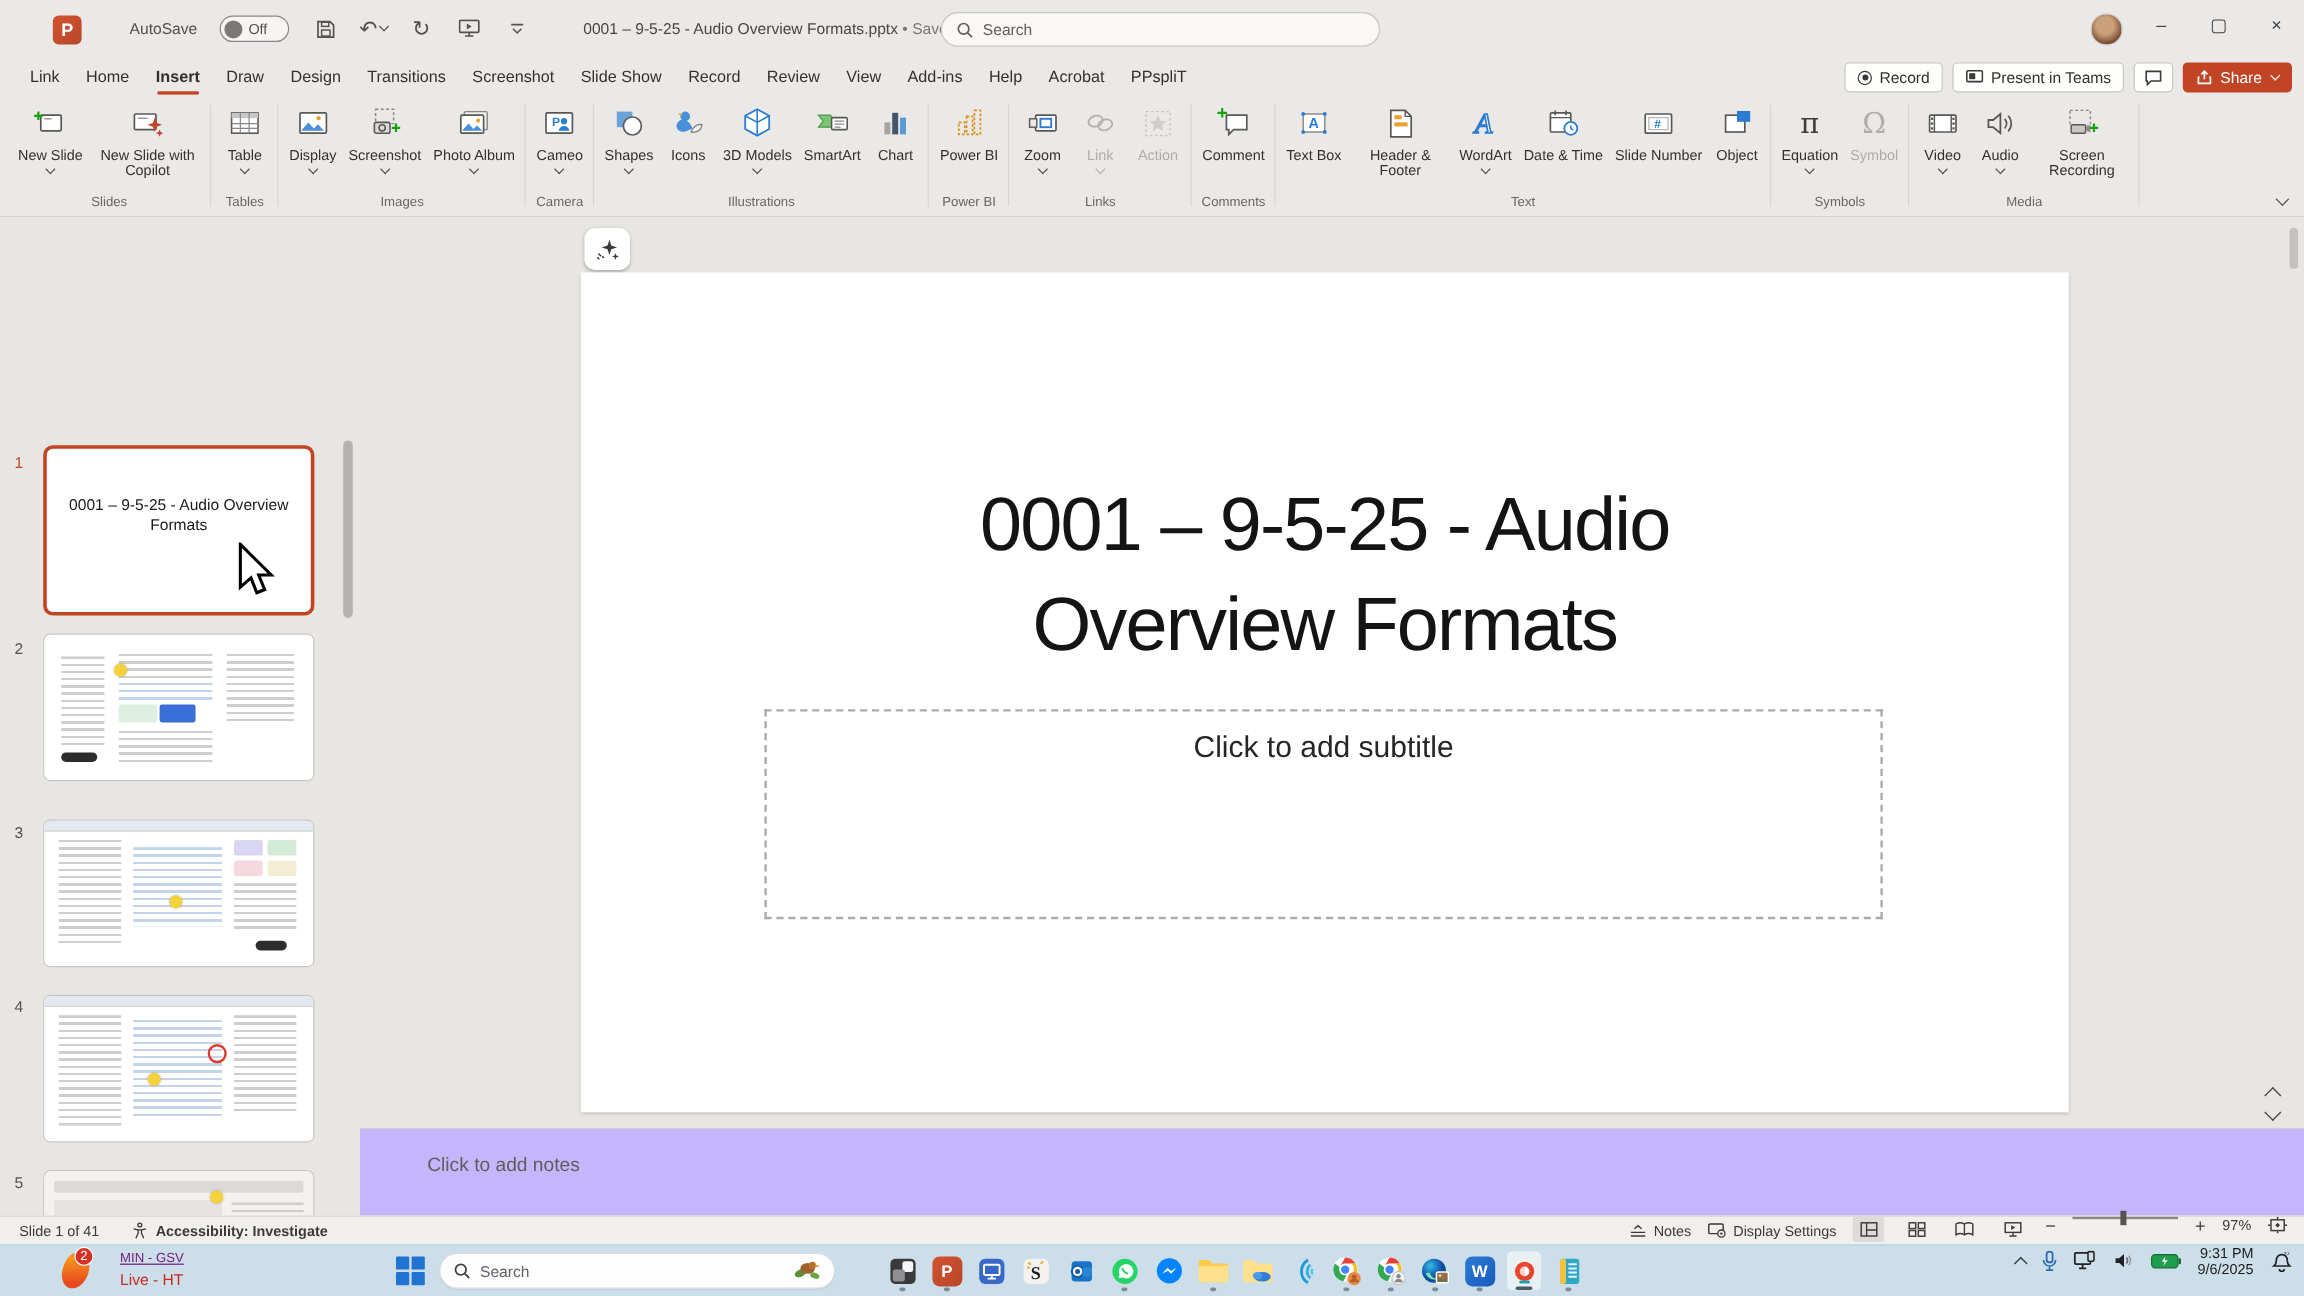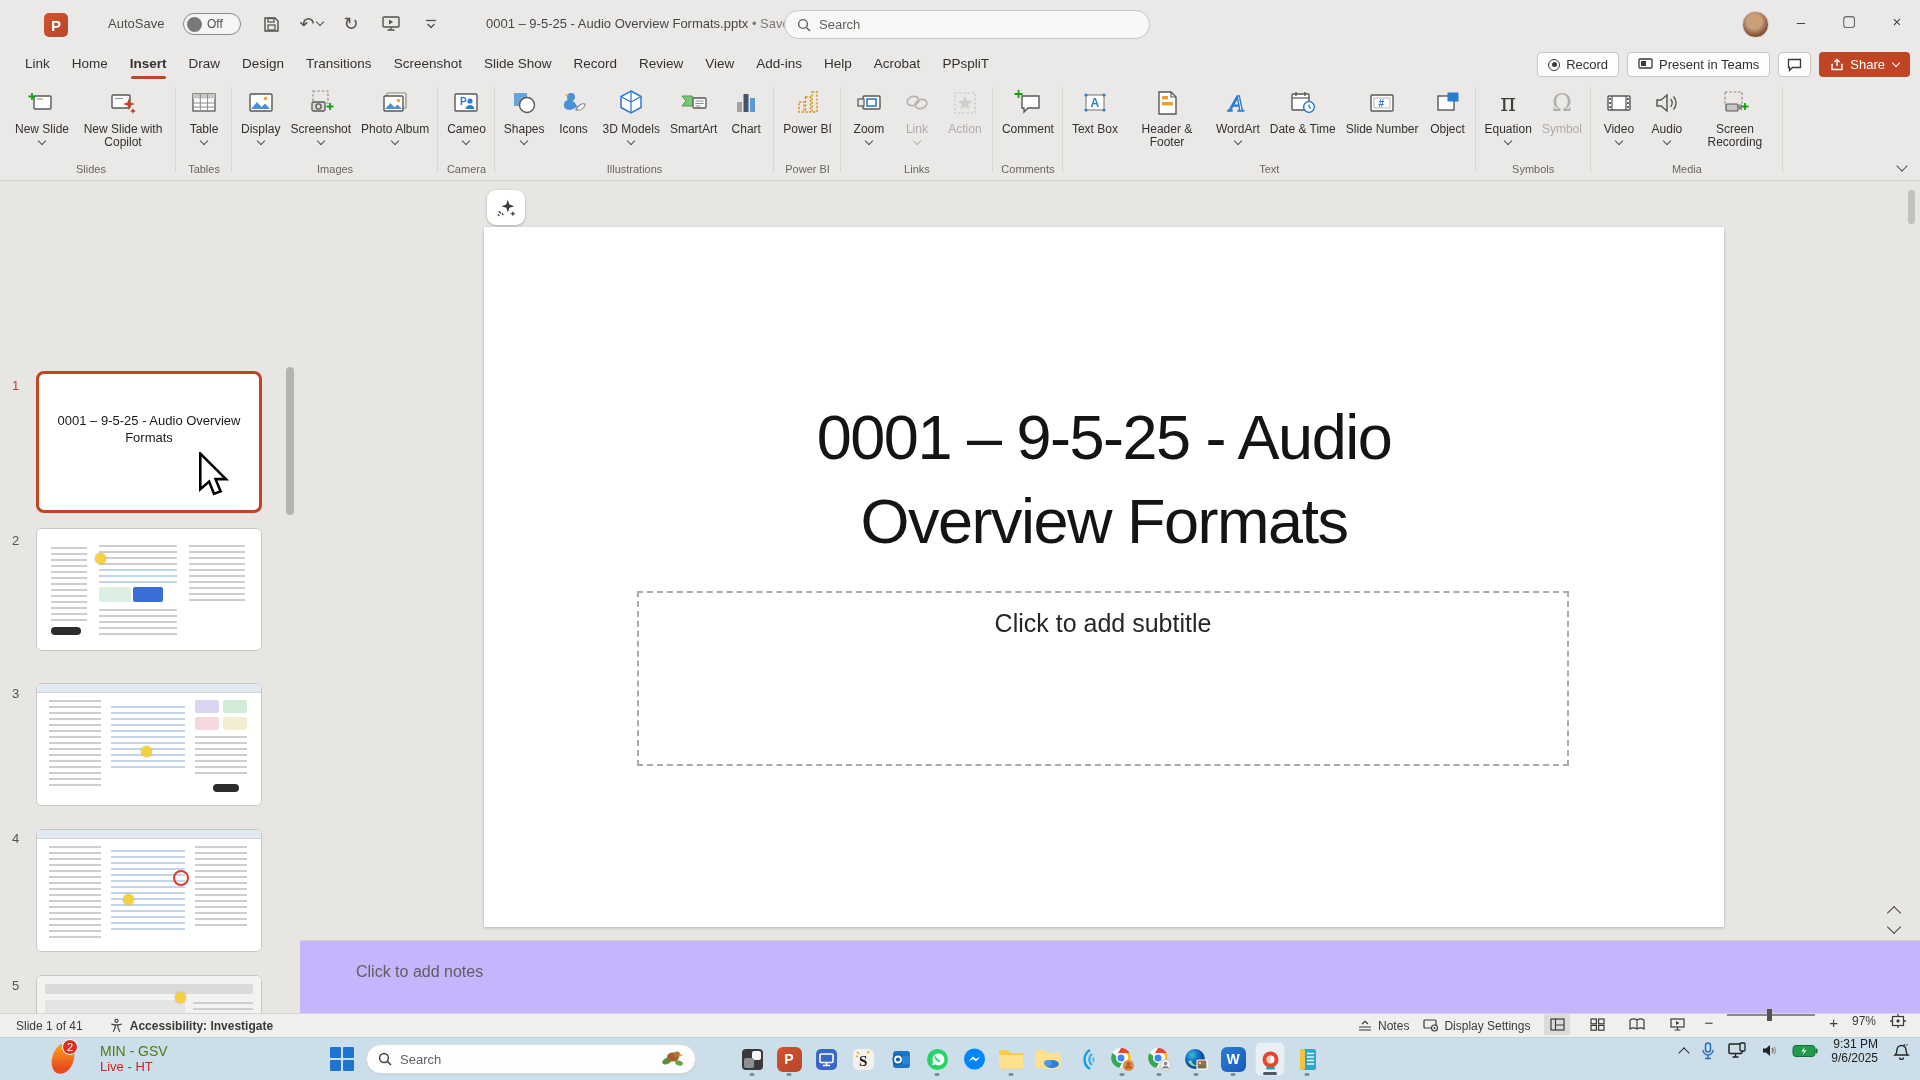--- a/index.html
+++ b/index.html
@@ -128,21 +128,21 @@
 
   
   .taskbar { position:absolute; left:0; top:1037px; width:1920px; height:43px;
     background:#cbdee9; border-top:1px solid #bcd2de; }
   .flame { position:absolute; left:52px; top:6px; width:22px; height:30px;
     background:linear-gradient(170deg,#f7931e 20%,#e8491d 80%); border-radius:46% 54% 60% 40%/60% 40% 60% 40%;
     transform:rotate(8deg); }
   .badge { position:absolute; left:62px; top:1px; min-width:16px; height:16px; border-radius:8px;
     background:#d93025; color:#fff; font-size:11px; display:flex; align-items:center; justify-content:center;
     padding:0 3px; border:1px solid #fff; }
-  .tb-label1 { position:absolute; left:100px; top:5px; font-size:14px; color:#4d7c0f; }
+  .tb-label1 { position:absolute; left:100px; top:5px; font-size:11px; color:#701a75;text-decoration:underline; }
   .tb-label2 { position:absolute; left:100px; top:21px; font-size:13px; color:#c9281e; }
   .startbtn { position:absolute; left:330px; top:9px; width:25px; height:25px; display:grid;
     grid-template-columns:11px 11px; grid-template-rows:11px 11px; gap:2px; }
   .startbtn div { background:#2173d2; border-radius:1px; }
   .tsearch { position:absolute; left:366px; top:6px; width:330px; height:30px; background:#fdfdfd;
     border:1px solid #d7dde1; border-radius:15px; display:flex; align-items:center; padding:0 11px;
     font-size:13px; color:#5f6368; gap:8px; box-shadow:0 1px 1px rgba(0,0,0,.06); }
   .tsearch .bird { margin-left:auto; }
   .ticons { position:absolute; left:737px; top:4px; display:flex; gap:7px; align-items:center; }
   .ticon { width:30px; height:34px; display:flex; align-items:center; justify-content:center; position:relative; }

